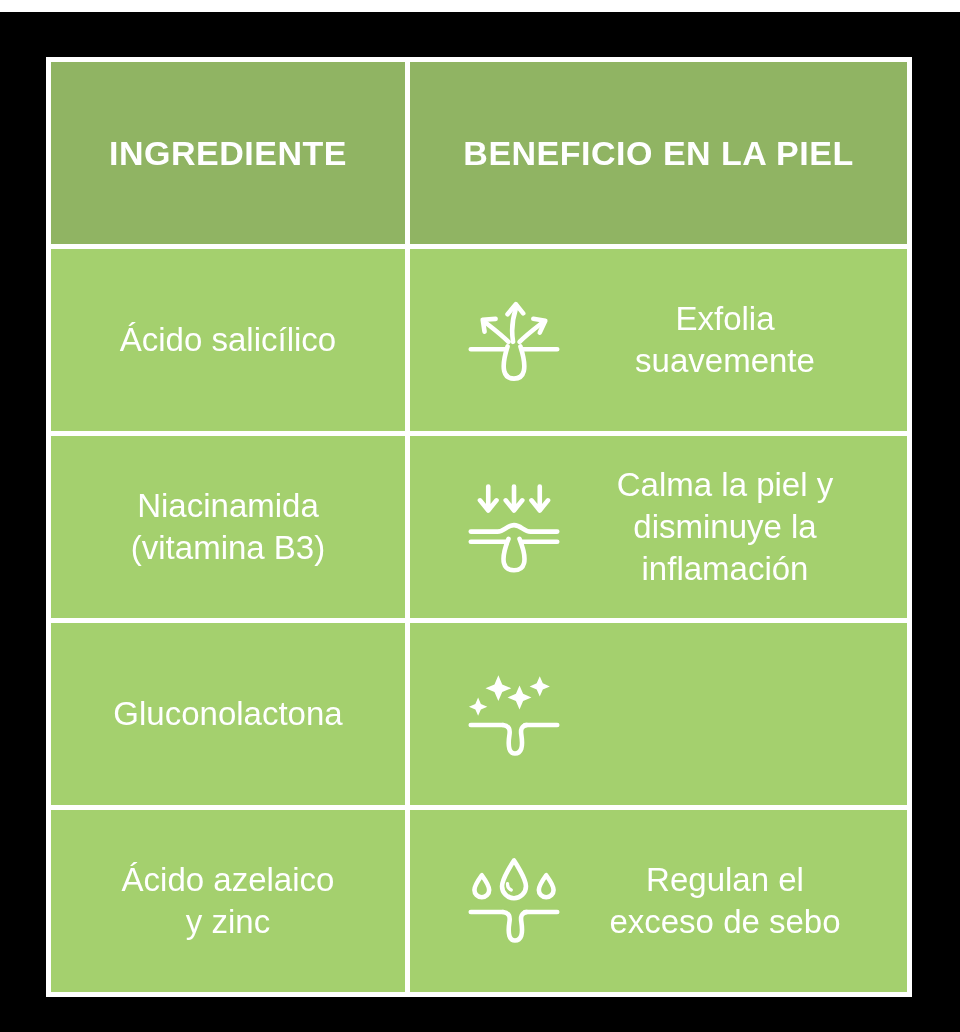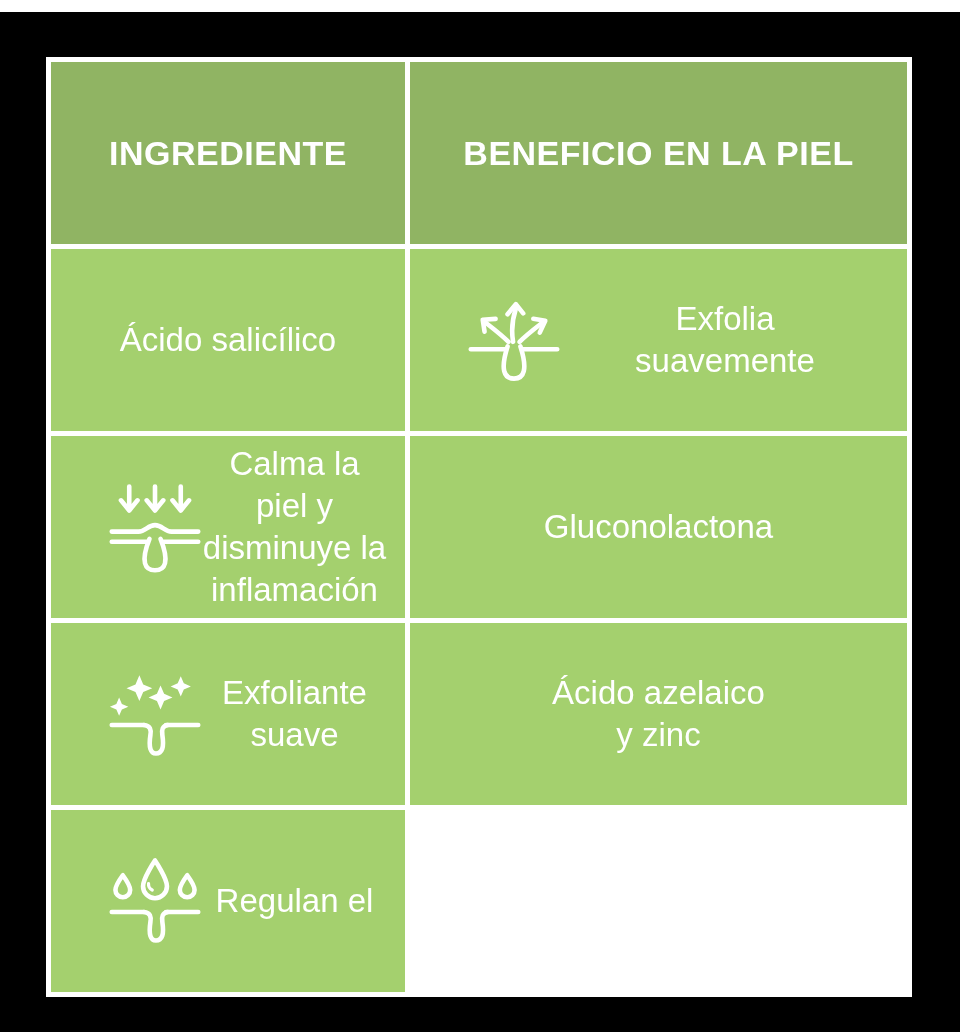--- a/index.html
+++ b/index.html
@@ -103,20 +103,26 @@
           <path class="stroke" d="M56,52 C64,44 72,38 81,31"></path>
           <path class="stroke" d="M71,27 L84,29 L78,42"></path>
         </svg>
       </div>
       <div class="benefit-text">
         <span>Exfolia</span>
         <span>suavemente</span>
       </div>
     </div>
 
+    <div class="cell body">
+      <div class="ingredient-text">
+        <span>Niacinamida</span>
+        <span>(vitamina B3)</span>
+      </div>
+    </div>
     <div class="cell body benefit-cell">
       <div class="icon-box">
         <svg width="92" height="92" viewBox="0 0 100 100">
           <path class="stroke" d="M22,6 V28 M13,21 L22,32 L31,21"></path>
           <path class="stroke" d="M50,6 V28 M41,21 L50,32 L59,21"></path>
           <path class="stroke" d="M78,6 V28 M69,21 L78,32 L87,21"></path>
           <path class="stroke" d="M3,55 H32 C40,55 42,48 50,48 C58,48 60,55 68,55 H97"></path>
           <path class="stroke" d="M3,66 H41 M59,66 H97"></path>
           <path class="stroke" d="M44,63 C34,88 39,97 50,97 C61,97 66,88 56,63"></path>
         </svg>
@@ -138,21 +144,20 @@
         <svg width="92" height="92" viewBox="0 0 100 100">
           <path class="fillw" d="M11,32 L14,39 L21,42 L14,45 L11,52 L8,45 L1,42 L8,39 Z"></path>
           <path class="fillw" d="M33,8 L37.2,17.8 L47,22 L37.2,26.2 L33,36 L28.8,26.2 L19,22 L28.8,17.8 Z"></path>
           <path class="fillw" d="M56,19 L59.9,28.1 L69,32 L59.9,35.9 L56,45 L52.1,35.9 L43,32 L52.1,28.1 Z"></path>
           <path class="fillw" d="M78,9 L81.3,16.7 L89,20 L81.3,23.3 L78,31 L74.7,23.3 L67,20 L74.7,16.7 Z"></path>
           <path class="stroke" d="M3,62 H38 M62,62 H97"></path>
           <path class="stroke" d="M38,62 C45,63 46,67 45,73 C43,86 45,93 51,93 C58,93 60,86 58,73 C57,67 58,63 64,62"></path>
         </svg>
       </div>
       <div class="benefit-text">
-        <span>Exfoliante suave</span>
       </div>
     </div>
 
     <div class="cell body">
       <div class="ingredient-text">
         <span>Ácido azelaico</span>
         <span>y zinc</span>
       </div>
     </div>
     <div class="cell body benefit-cell">
@@ -161,17 +166,18 @@
           <path class="stroke" d="M15,22 C15,22 7,33 7,38 A8,8 0 0 0 23,38 C23,33 15,22 15,22 Z"></path>
           <path class="stroke" d="M50,6 C50,6 37,25 37,34 A13,13 0 0 0 63,34 C63,25 50,6 50,6 Z"></path>
           <path class="stroke thin" d="M43,31 a7,7 0 0 0 4,7"></path>
           <path class="stroke" d="M85,22 C85,22 77,33 77,38 A8,8 0 0 0 93,38 C93,33 85,22 85,22 Z"></path>
           <path class="stroke" d="M3,62 H38 M62,62 H97"></path>
           <path class="stroke" d="M38,62 C45,63 46,67 45,73 C43,86 45,93 51,93 C58,93 60,86 58,73 C57,67 58,63 64,62"></path>
         </svg>
       </div>
       <div class="benefit-text">
         <span>Regulan el</span>
+        <span>exceso de sebo</span>
       </div>
     </div>
 
   </div>
 </div>
 
 </body></html>

